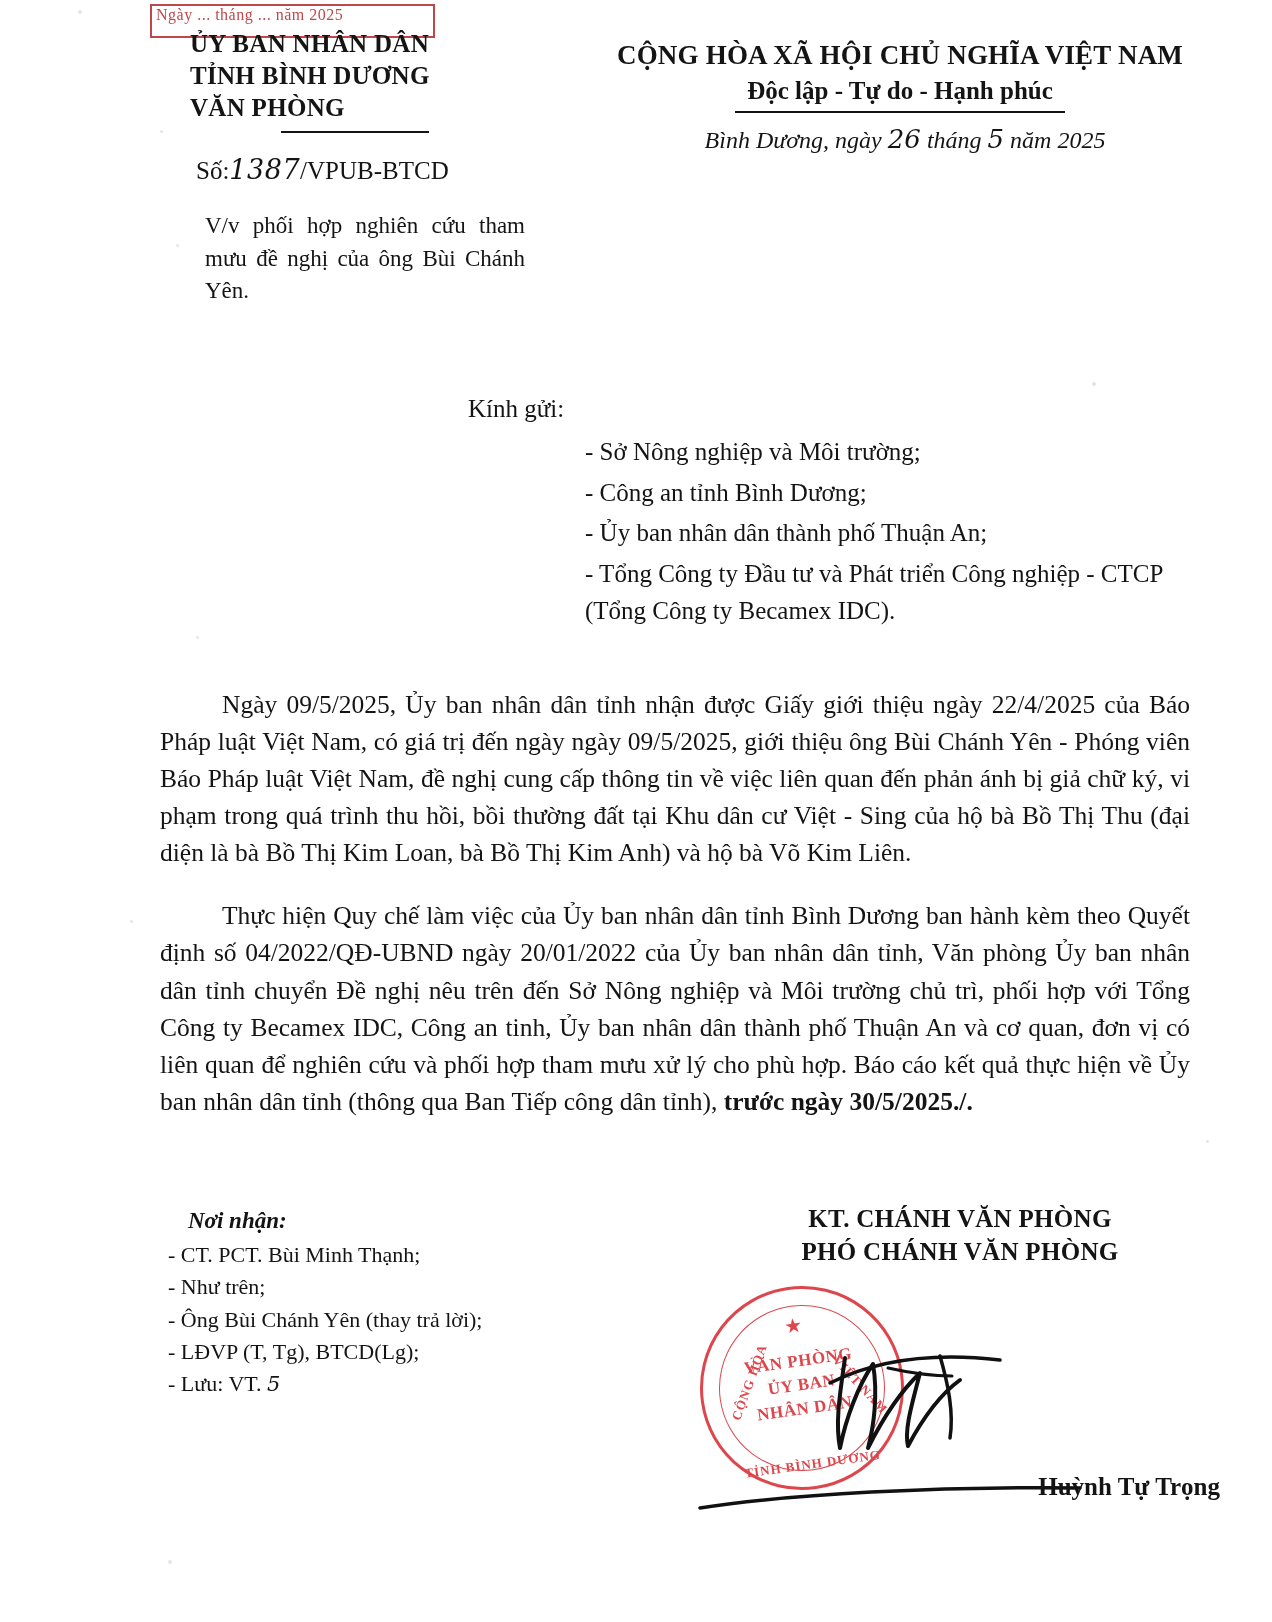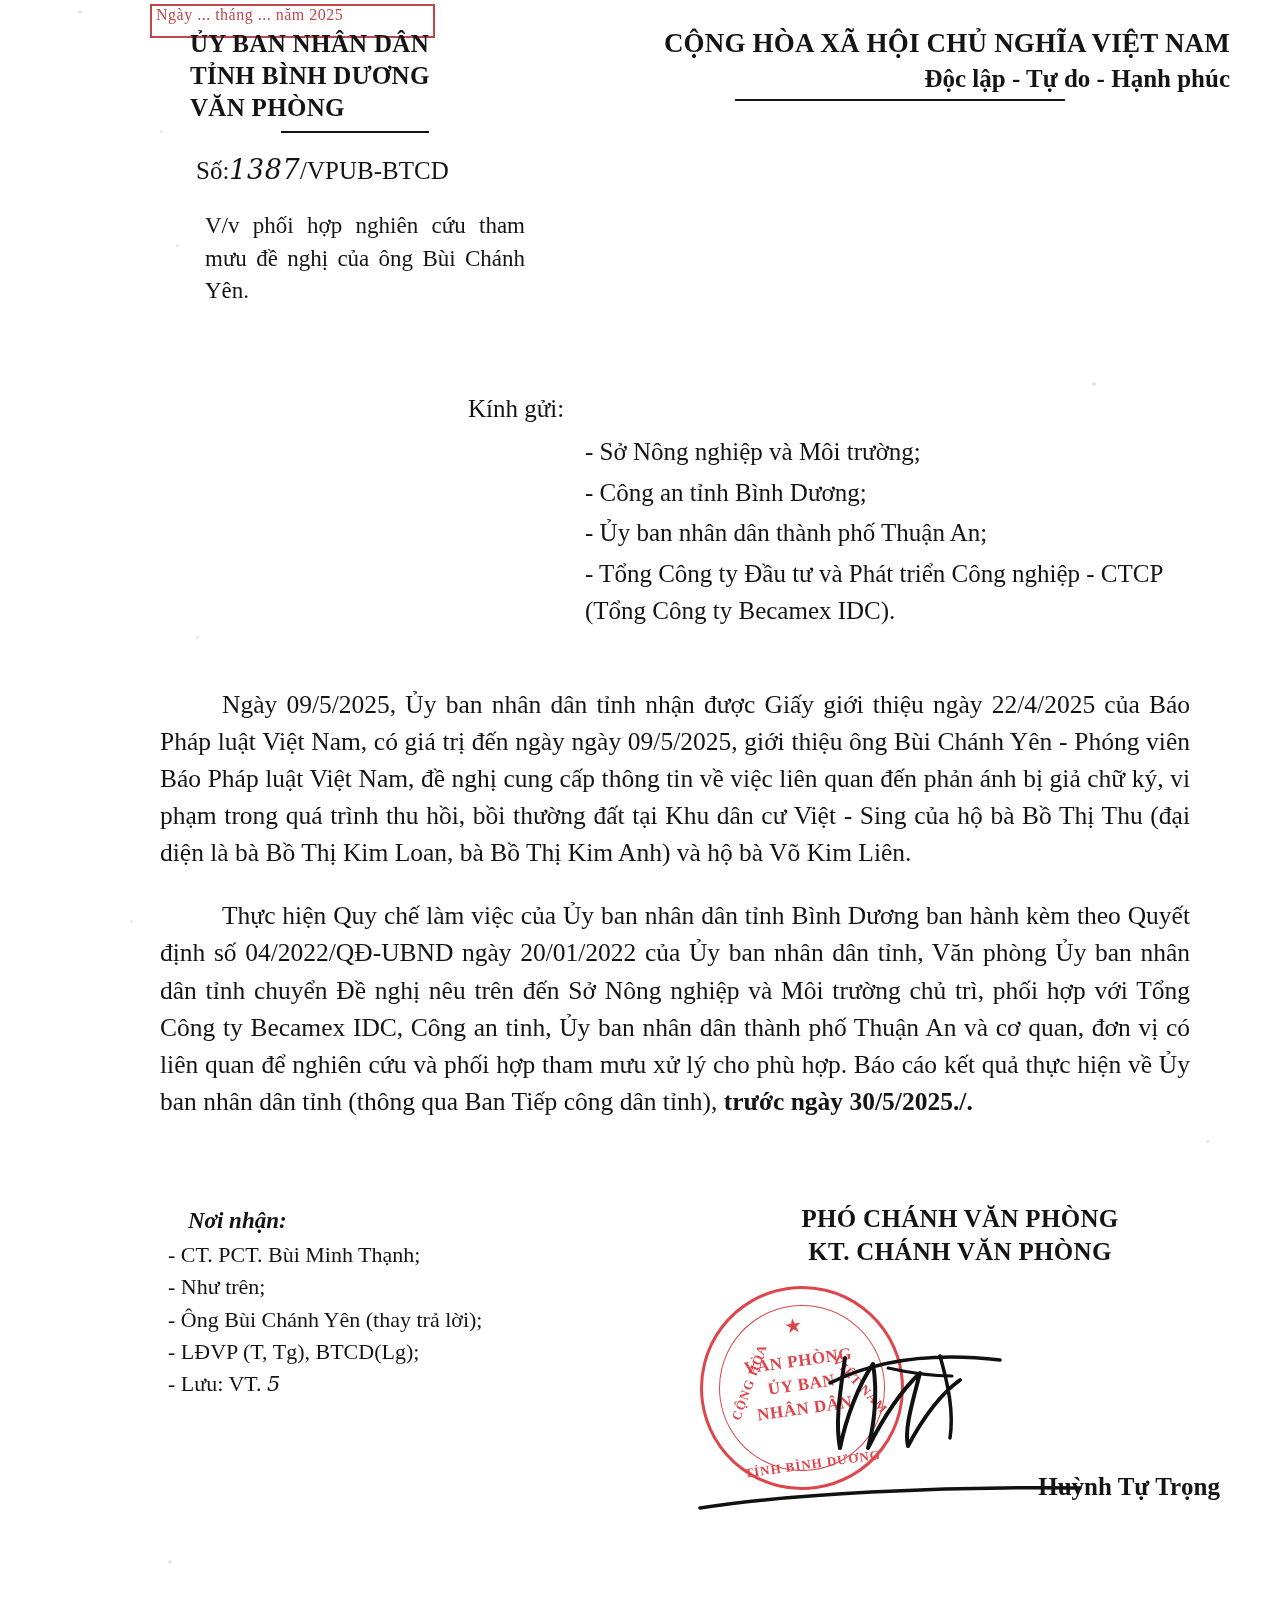--- a/index.html
+++ b/index.html
@@ -89,23 +89,23 @@
     top: 192px;
     width: 320px;
     font-size: 23px;
     line-height: 1.42;
     text-align: justify;
   }
 
   .national-block {
     position: absolute;
     left: 570px;
-    top: 10px;
+    top: 22px;
     width: 660px;
-    text-align: right;
+    text-align: center;
   }
   .nation-line1 {
     font-size: 27px;
     font-weight: bold;
     letter-spacing: 0.2px;
   }
   .nation-line2 {
     font-size: 25px;
     font-weight: bold;
     margin-top: 6px;
@@ -352,20 +352,27 @@
     </div>
 
     <div class="subject">V/v phối hợp nghiên cứu tham mưu đề nghị của ông Bùi Chánh Yên.</div>
 
     <div class="national-block">
       <div class="nation-line1">CỘNG HÒA XÃ HỘI CHỦ NGHĨA VIỆT NAM</div>
       <div class="nation-line2">Độc lập - Tự do - Hạnh phúc</div>
       <div class="nation-rule"></div>
     </div>
 
+    <div class="dateline">
+      <span>Bình Dương, ngày</span>
+      <span class="hw">26</span>
+      <span>tháng</span>
+      <span class="hw">5</span>
+      <span>năm 2025</span>
+    </div>
   </div>
 
   <div class="recipients">
     <div class="kinh-gui">Kính gửi:</div>
     <div class="recipient-list">
       <span class="recipient-item">- Sở Nông nghiệp và Môi trường;</span>
       <span class="recipient-item">- Công an tỉnh Bình Dương;</span>
       <span class="recipient-item">- Ủy ban nhân dân thành phố Thuận An;</span>
       <span class="recipient-item">- Tổng Công ty Đầu tư và Phát triển Công nghiệp - CTCP (Tổng Công ty Becamex IDC).</span>
     </div>
@@ -381,22 +388,22 @@
     <div class="noi-nhan-title">Nơi nhận:</div>
     <div class="noi-nhan-list">
       <span class="nn-item">- CT. PCT. Bùi Minh Thạnh;</span>
       <span class="nn-item">- Như trên;</span>
       <span class="nn-item">- Ông Bùi Chánh Yên (thay trả lời);</span>
       <span class="nn-item">- LĐVP (T, Tg), BTCD(Lg);</span>
       <span class="nn-item"><span>- Lưu: VT.</span> <span class="hw-small">5</span></span>
     </div>
 
     <div class="signature-block">
+      <div class="sig-title">KT. CHÁNH VĂN PHÒNG</div>
       <div class="sig-title">PHÓ CHÁNH VĂN PHÒNG</div>
-      <div class="sig-title">KT. CHÁNH VĂN PHÒNG</div>
     </div>
 
     <div class="seal">
       <div class="seal-inner"></div>
       <div class="seal-star">★</div>
       <div class="seal-text-top">VĂN PHÒNG</div>
       <div class="seal-text-mid">ỦY BAN</div>
       <div class="seal-text-bot">NHÂN DÂN</div>
       <div class="seal-arc-left">CỘNG HÒA</div>
       <div class="seal-arc-right">VIỆT NAM</div>

